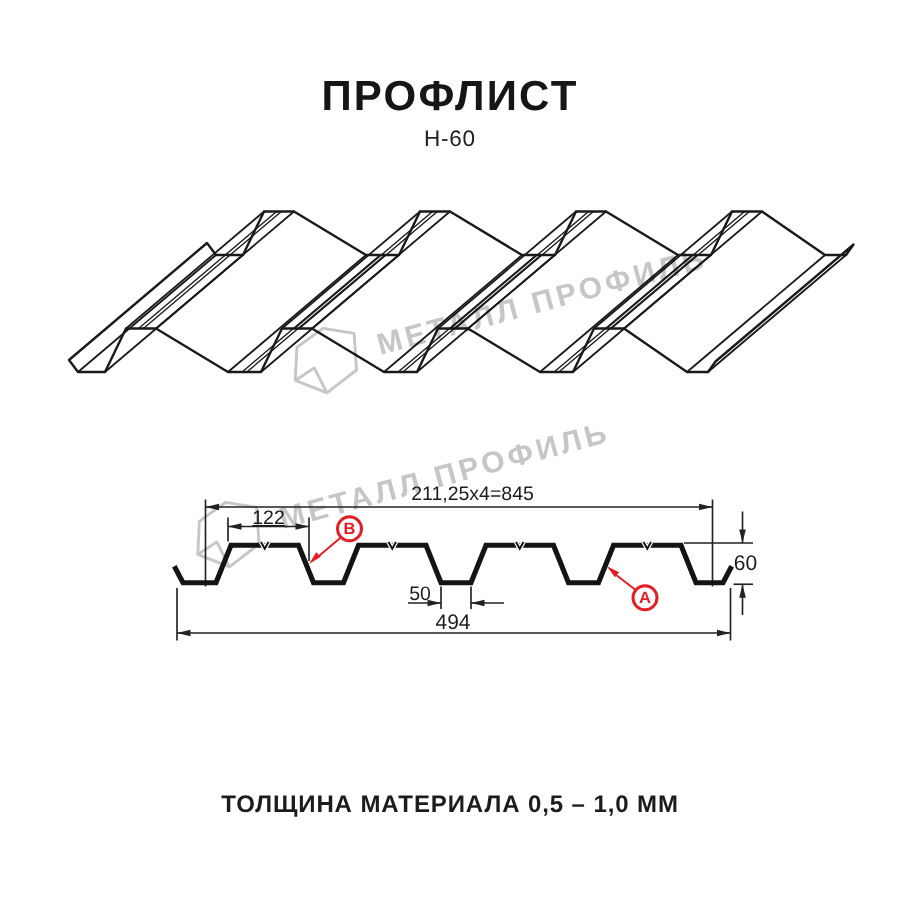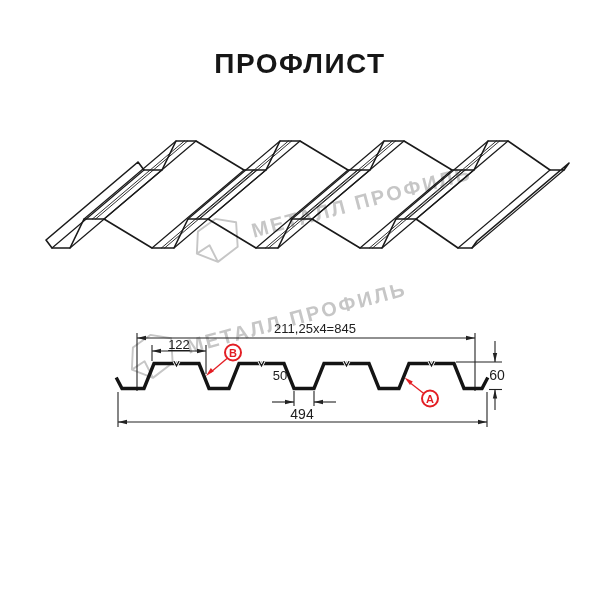--- a/index.html
+++ b/index.html
@@ -14,36 +14,37 @@
   #xsec{z-index:3;}
   .wm{position:absolute;z-index:2;display:flex;align-items:center;gap:10px;
       color:#c6c6c6;font-weight:bold;font-size:20px;letter-spacing:2.5px;
       white-space:nowrap;transform-origin:0 50%;mix-blend-mode:multiply;}
   .wm .logo{flex:0 0 auto;}
   .wm1{left:192px;top:224px;transform:rotate(-15deg);}
   .wm2{left:127px;top:340px;transform:rotate(-15deg);}
   .dim-label{position:absolute;z-index:4;font-size:13px;color:#1d1d1d;text-align:center;}
   .lbl-cover{left:240px;top:321px;width:150px;}
   .lbl-crest{left:157px;top:337px;width:44px;text-decoration:underline;}
-  .lbl-valley{left:262px;top:368px;width:36px;}
+  .lbl-valley{left:262px;top:388px;width:36px;}
   .lbl-total{left:270px;top:406px;width:64px;font-size:14px;}
   .lbl-height{left:482px;top:367px;width:30px;font-size:14px;}
   .marker-letter{position:absolute;z-index:4;width:16px;height:16px;line-height:16px;
       text-align:center;font-size:11px;font-weight:bold;color:#e31e24;}
   .marker-b{left:225px;top:345px;}
   .marker-a{left:422px;top:391px;}
   .footer-note{position:absolute;left:0;right:0;top:528px;z-index:4;text-align:center;
       font-size:16px;font-weight:600;letter-spacing:0.6px;color:#1c1c1c;}
 </style>
 </head>
 <body>
 
 <div class="page">
 
   <div class="page-title">ПРОФЛИСТ</div>
+  <div class="page-subtitle">Н-60</div>
 
   <svg id="sheet3d" class="layer" viewBox="0 0 600 600">
     <g stroke="#1a1a1a" fill="none" stroke-linejoin="round" stroke-linecap="round">
       <path fill="#ffffff" stroke-width="1.6" d="
         M46,240 L52,248 L70,248 L84,219 L104,219 L152,248 L174,248 L188,219 L208,219
         L256,248 L278,248 L292,219 L312,219 L360,248 L382,248 L396,219 L416,219
         L458,248 L472,248 L477,241
         L569,163 L564,170 L550,170 L508,141 L488,141 L474,170 L452,170 L404,141
         L384,141 L370,170 L348,170 L300,141 L280,141 L266,170 L244,170 L196,141
         L176,141 L162,170 L144,170 L138,162 Z"></path>
@@ -174,13 +175,14 @@
 
   <div class="dim-label lbl-cover">211,25x4=845</div>
   <div class="dim-label lbl-crest">122</div>
   <div class="dim-label lbl-valley">50</div>
   <div class="dim-label lbl-total">494</div>
   <div class="dim-label lbl-height">60</div>
 
   <div class="marker-letter marker-b">В</div>
   <div class="marker-letter marker-a">А</div>
 
+  <div class="footer-note">ТОЛЩИНА МАТЕРИАЛА 0,5 – 1,0 ММ</div>
 </div>
 
 </body></html>

